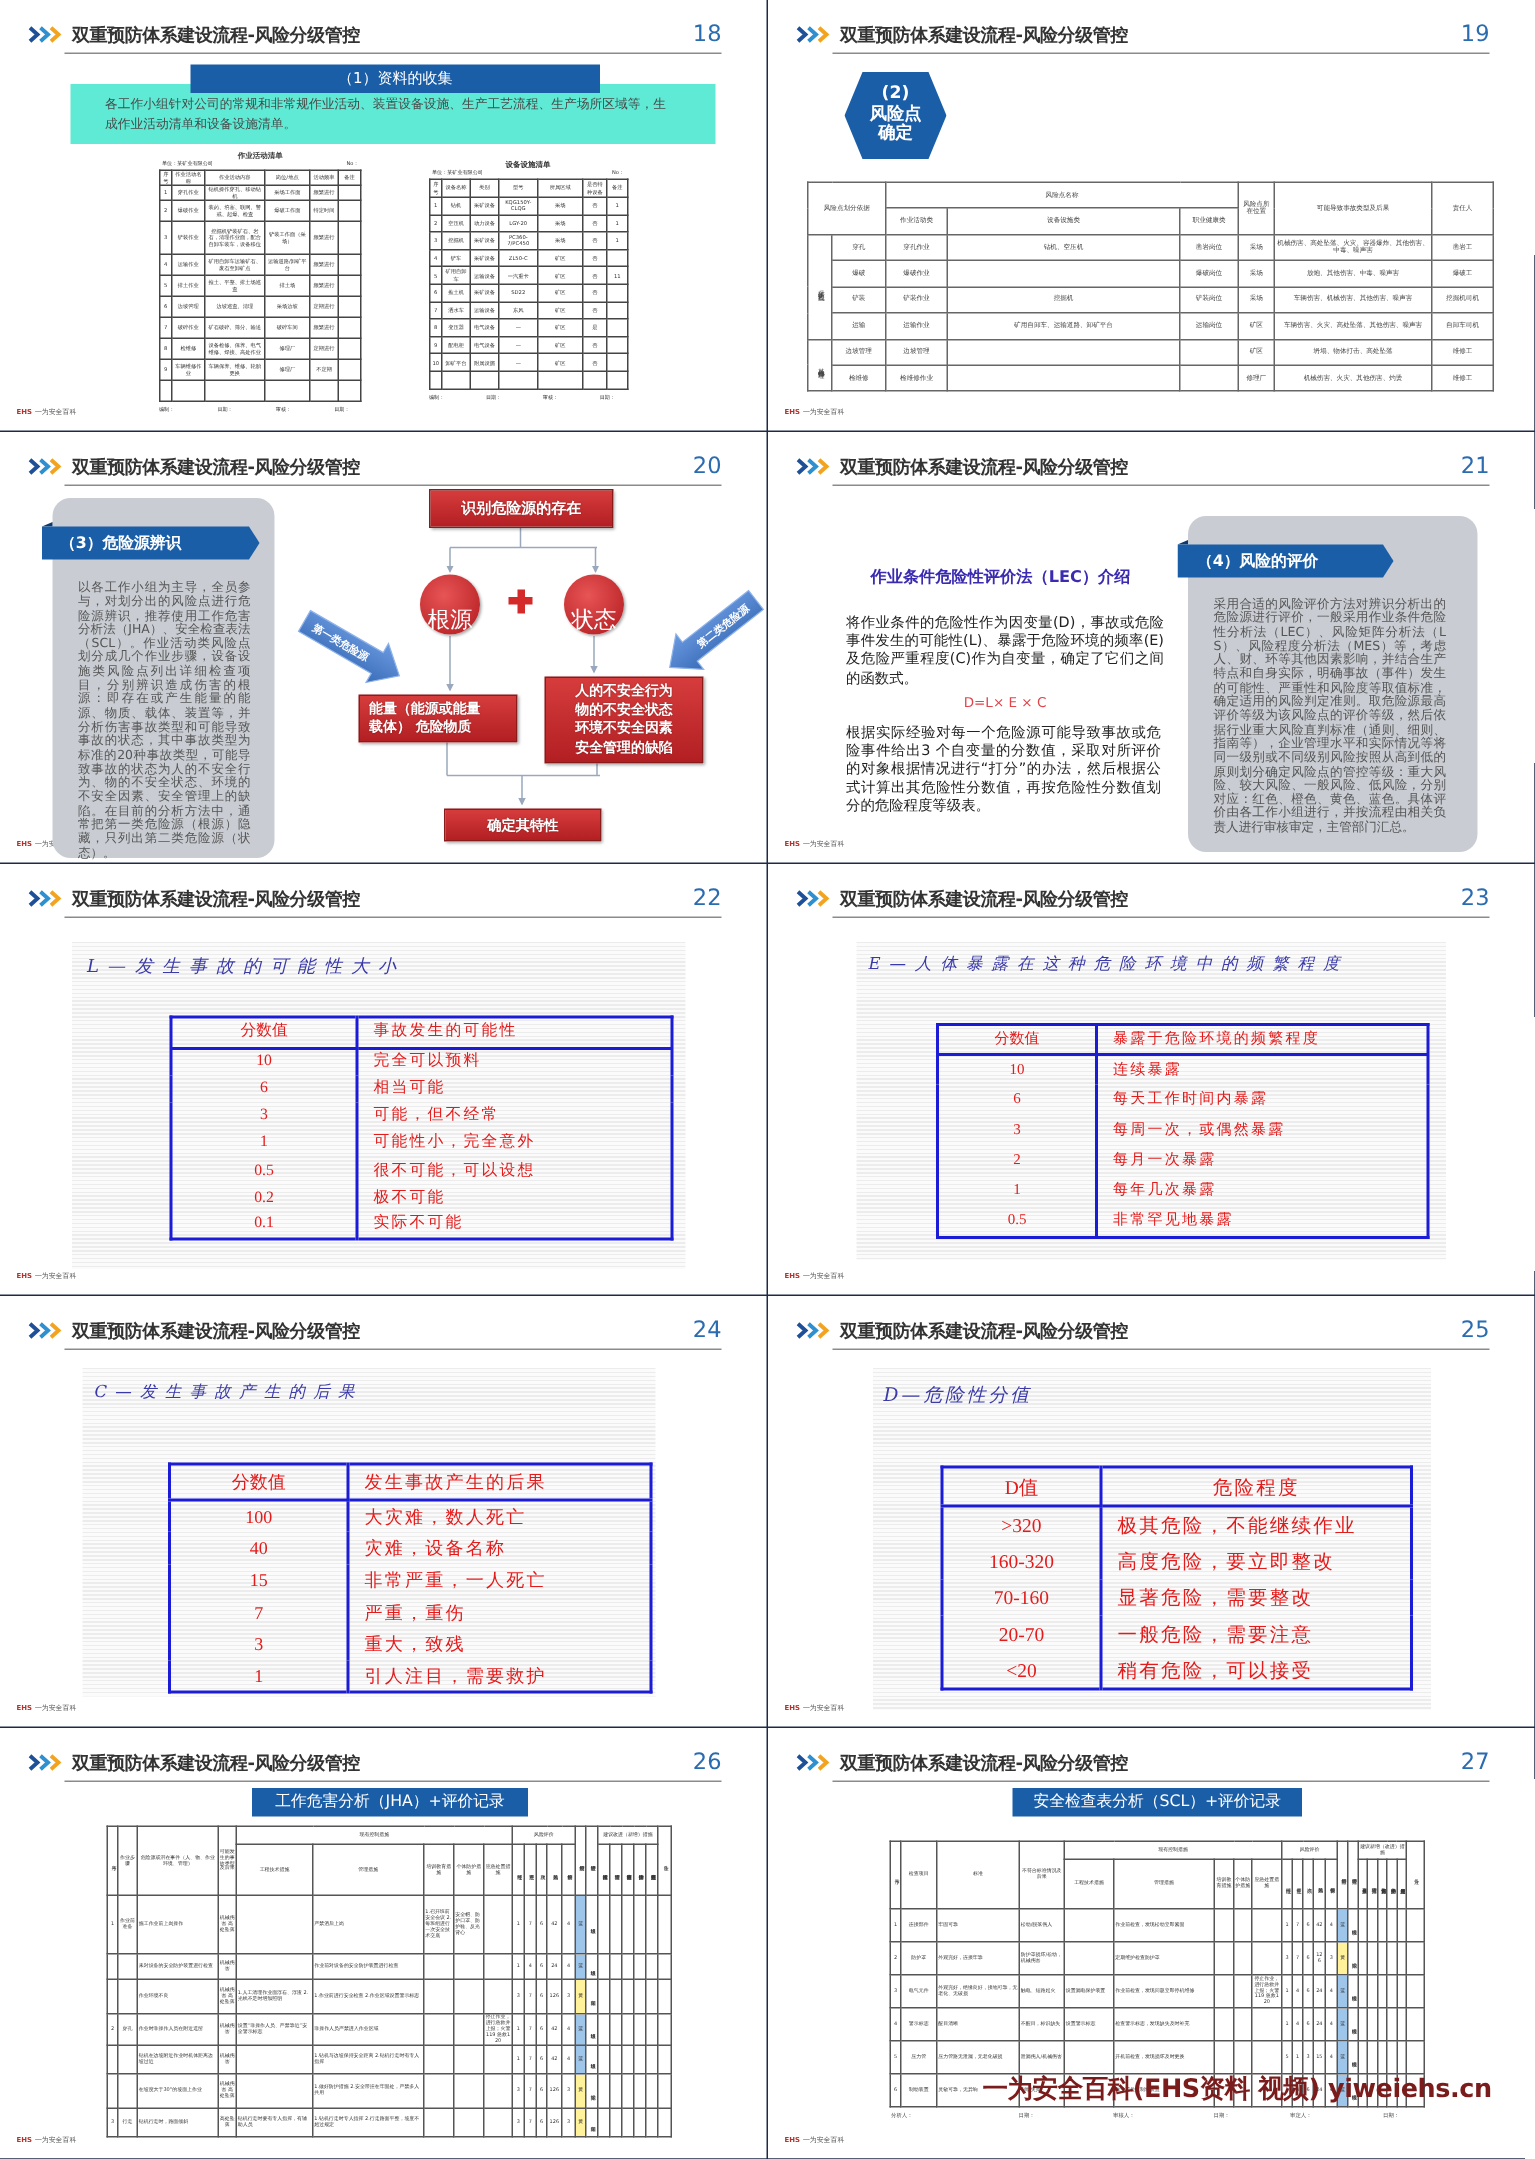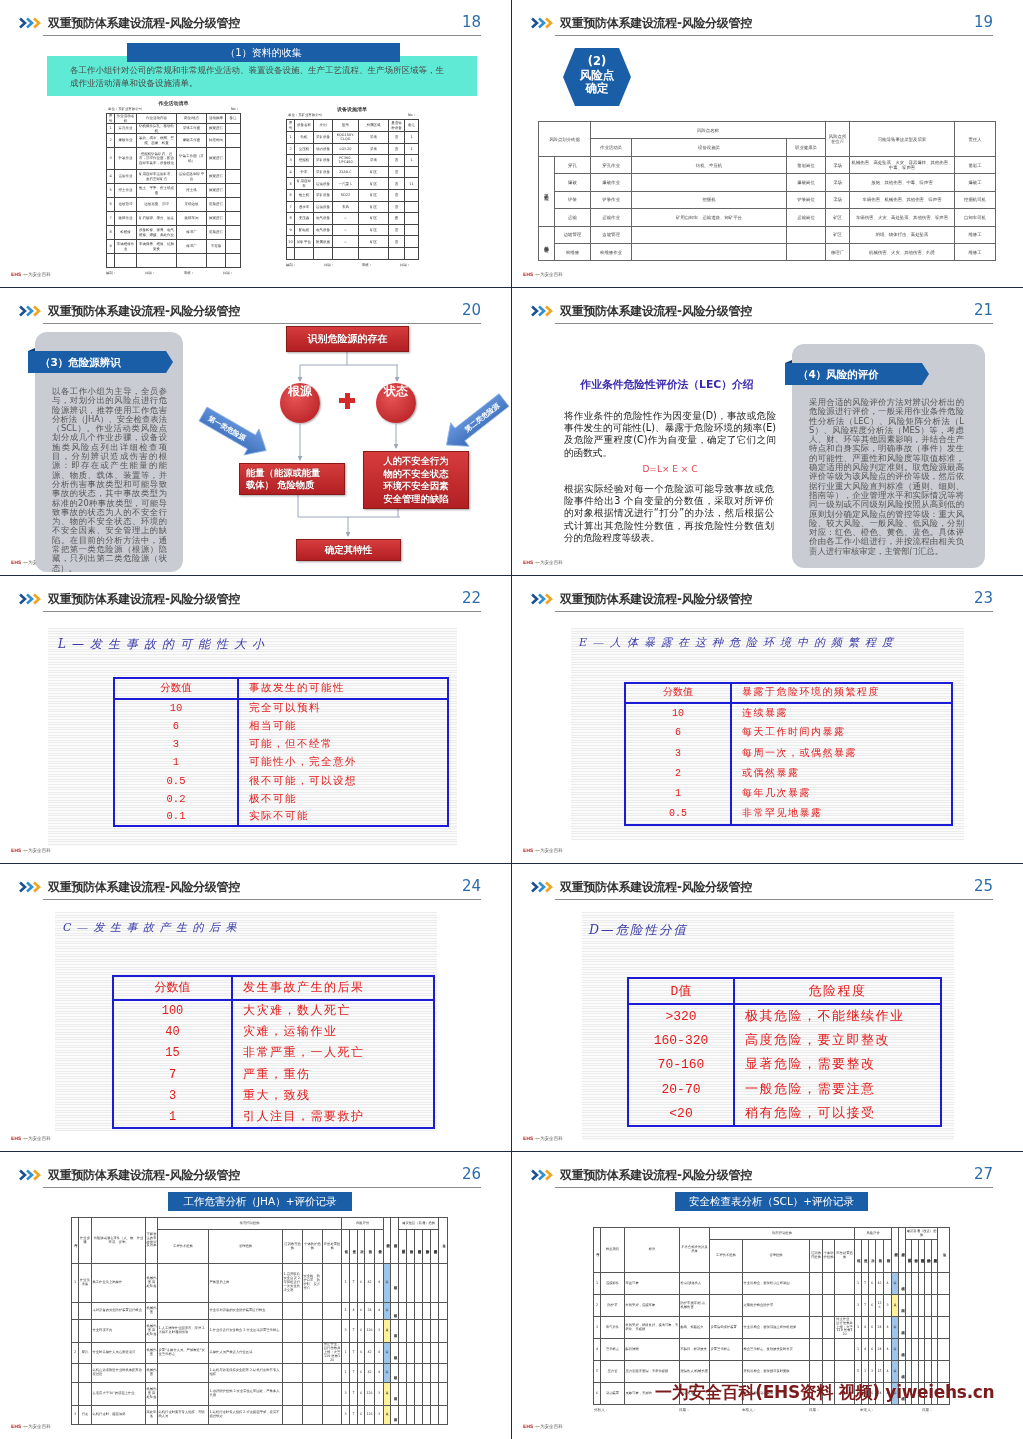--- a/index.html
+++ b/index.html
@@ -46,33 +46,33 @@
 
 
 .gpanel{position:absolute;background:#c9cdd3;border-radius:12px}
 .ribbon{position:absolute}
 .ribbon-text{position:absolute;color:#fff;font-weight:bold;font-size:10.5px;line-height:22px;white-space:nowrap}
 .panel-body{position:absolute;font-size:8.3px;line-height:9.3px;color:#555;text-align:justify;word-break:break-all}
 
 
 .flow-svg{position:absolute;left:0;top:0}
 .rbox{position:absolute;background:linear-gradient(#d63c3c,#b21f23);border:1px solid #8a1b1b;box-shadow:1px 1px 2px rgba(0,0,0,.35);color:#fff;font-weight:bold;text-align:center;display:flex;flex-direction:column;justify-content:center;text-shadow:0 0 1px rgba(0,0,0,.4)}
-.rcirc{position:absolute;width:40px;height:40px;border-radius:50%;background:radial-gradient(circle at 40% 35%,#e85555,#b0191e);box-shadow:1px 1px 2px rgba(0,0,0,.35);color:#fff;font-weight:bold;font-size:12px;display:flex;align-items:flex-start;justify-content:center}
+.rcirc{position:absolute;width:40px;height:40px;border-radius:50%;background:radial-gradient(circle at 40% 35%,#e85555,#b0191e);box-shadow:1px 1px 2px rgba(0,0,0,.35);color:#fff;font-weight:normal;font-size:15px;display:flex;align-items:flex-end;justify-content:center}
 .plus-h{position:absolute;left:339px;top:110px;width:16px;height:5px;background:#d42a2a}
 .plus-v{position:absolute;left:344.5px;top:104.5px;width:5px;height:16px;background:#d42a2a}
 
 
 .lec-title{position:absolute;left:50px;top:90px;width:210px;text-align:center;font-size:10.8px;font-weight:bold;color:#3a2bb0;white-space:nowrap}
 .para{position:absolute;font-size:9.6px;line-height:12.2px;color:#222;text-align:justify;word-break:break-all}
 .formula{position:absolute;left:52px;top:176px;width:212px;text-align:center;font-size:9px;color:#e0454b}
 
 
 .stripe{position:absolute;background:repeating-linear-gradient(to bottom,#ececec 0,#ececec 1px,#fbfbfb 1px,#fbfbfb 2.6px)}
 .ltitle{position:absolute;font-family:"DejaVu Serif","Liberation Serif",serif;font-style:italic;color:#3a3aa8;white-space:nowrap}
-.ltbl{position:absolute;border-collapse:collapse;table-layout:fixed;border:2.5px solid #1c1cd6;font-family:Liberation Mono, monospace;color:#e31b1b}
+.ltbl{position:absolute;border-collapse:collapse;table-layout:fixed;border:2.5px solid #1c1cd6;font-family:Liberation Serif, serif;color:#e31b1b}
 .ltbl th,.ltbl td{padding:0;font-weight:normal;vertical-align:middle;white-space:nowrap;line-height:1}
 .ltbl th{border-bottom:2.5px solid #1c1cd6}
 .ltbl th:first-child,.ltbl td:first-child{border-right:2.5px solid #1c1cd6;text-align:center}
 .ltbl th:last-child,.ltbl td:last-child{text-align:left;padding-left:10px;letter-spacing:1.5px}
 #t22 thead tr{height:21px}#t22 tbody tr{height:18.2px}
 #t23 thead tr{height:20px}#t23 tbody tr{height:20.3px}
 #t24 thead tr{height:24px}#t24 tbody tr{height:21.4px}
 #t25 thead tr{height:26px}#t25 tbody tr{height:24.4px}
 #t25 th:last-child{text-align:center;padding-left:0}
 
@@ -663,21 +663,21 @@
         <tr>
           <td>6</td>
           <td>每天工作时间内暴露</td>
         </tr>
         <tr>
           <td>3</td>
           <td>每周一次，或偶然暴露</td>
         </tr>
         <tr>
           <td>2</td>
-          <td>或偶然暴露</td>
+          <td>每月一次暴露</td>
         </tr>
         <tr>
           <td>1</td>
           <td>每年几次暴露</td>
         </tr>
         <tr>
           <td>0.5</td>
           <td>非常罕见地暴露</td>
         </tr>
       </tbody>
@@ -708,21 +708,21 @@
           <th>发生事故产生的后果</th>
         </tr>
       </thead>
     <tbody>
         <tr>
           <td>100</td>
           <td>大灾难，数人死亡</td>
         </tr>
         <tr>
           <td>40</td>
-          <td>灾难，运输作业</td>
+          <td>灾难，设备名称</td>
         </tr>
         <tr>
           <td>15</td>
           <td>非常严重，一人死亡</td>
         </tr>
         <tr>
           <td>7</td>
           <td>严重，重伤</td>
         </tr>
         <tr>

